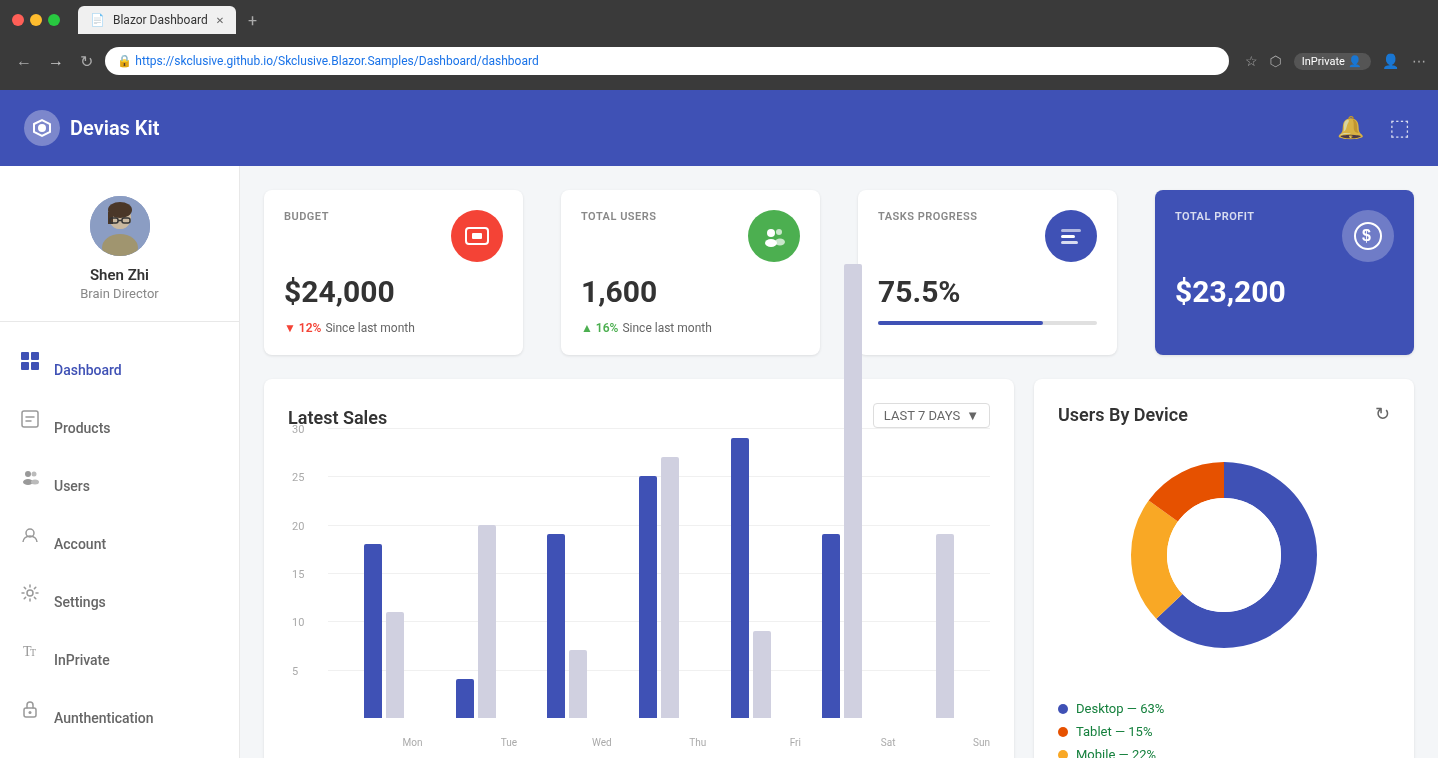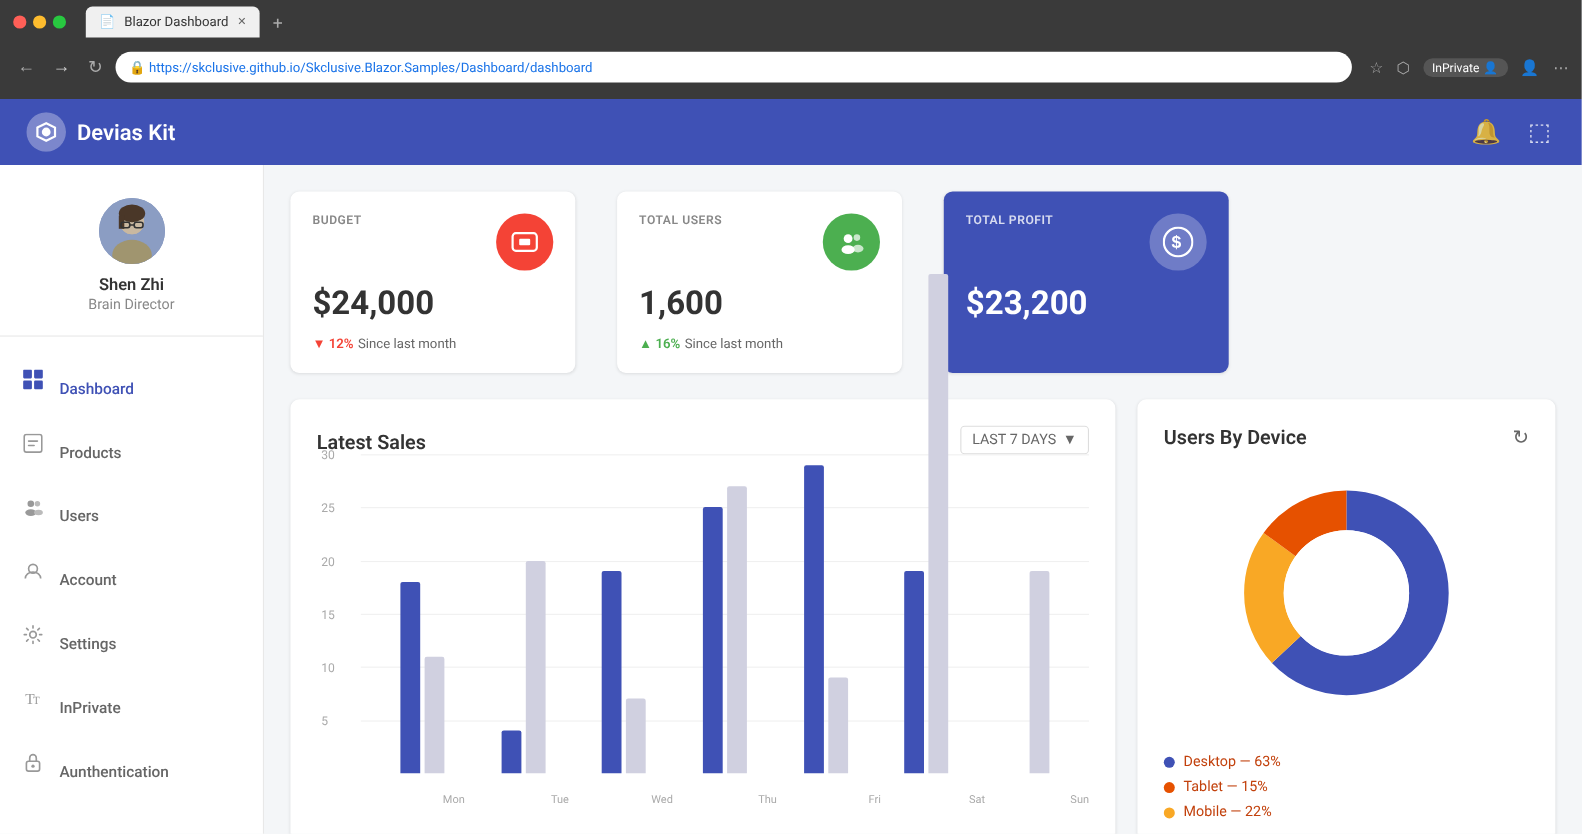--- a/index.html
+++ b/index.html
@@ -22,21 +22,21 @@
     .url-bar { background: #fff; border-radius: 20px; flex: 1; height: 28px; display: flex; align-items: center; padding: 0 12px; font-size: 12px; color: #333; }
     .url-bar span { color: #1a73e8; }
     .browser-actions { display: flex; gap: 12px; align-items: center; margin-left: 8px; }
     .browser-action-btn { color: #aaa; font-size: 14px; background: none; border: none; cursor: pointer; }
     .inprivate-badge { background: #555; color: #fff; font-size: 11px; padding: 2px 8px; border-radius: 10px; display: flex; align-items: center; gap: 4px; }
 
     
     .app { display: flex; height: 668px; }
 
     
-    .topnav { background: #3f51b5; height: 60px; display: flex; align-items: center; padding: 0 24px; color: #fff; position: relative; z-index: 10; }
+    .topnav { background: #3f51b5; height: 76px; display: flex; align-items: center; padding: 0 24px; color: #fff; position: relative; z-index: 10; }
     .topnav-logo { display: flex; align-items: center; gap: 10px; flex: 1; }
     .logo-icon { width: 36px; height: 36px; border-radius: 50%; background: rgba(255,255,255,0.2); display: flex; align-items: center; justify-content: center; font-size: 18px; color: white; overflow: hidden; }
     .logo-text { font-size: 20px; font-weight: 600; color: #fff; }
     .topnav-actions { display: flex; gap: 16px; align-items: center; }
     .topnav-icon-btn { background: none; border: none; color: rgba(255,255,255,0.8); font-size: 22px; cursor: pointer; padding: 4px; }
 
     
     .sidebar { width: 240px; background: #fff; border-right: 1px solid #e8e8e8; display: flex; flex-direction: column; padding: 20px 0; flex-shrink: 0; }
     .sidebar-profile { display: flex; flex-direction: column; align-items: center; padding: 10px 20px 20px; border-bottom: 1px solid #e8e8e8; margin-bottom: 10px; justify-content: center; }
     .profile-avatar { width: 60px; height: 60px; border-radius: 50%; background: #ccc; overflow: hidden; margin-bottom: 10px; }
@@ -89,21 +89,21 @@
     .bar-gray { background: #d0d0e0; }
     .x-labels { position: absolute; bottom: 0; left: 40px; right: 0; display: flex; }
     .x-label { flex: 1; text-align: right; font-size: 10px; color: #aaa; }
 
     
     .donut-container { display: flex; justify-content: center; align-items: center; padding: 20px 0; }
     .donut-svg { width: 220px; height: 220px; }
 
     
     .donut-legend { display: flex; flex-direction: column; gap: 8px; margin-top: 16px; }
-    .legend-item { display: flex; align-items: center; gap: 8px; font-size: 13px; color: #c2410c; }
+    .legend-item { display: flex; align-items: center; gap: 8px; font-size: 13px; color: #15803d; }
     .legend-dot { width: 10px; height: 10px; border-radius: 50%; flex-shrink: 0; }
   </style>
 </head>
 <body>
 
 <div>
   <div class="browser-chrome">
     <div class="browser-titlebar">
       <div class="browser-dots">
         <div class="browser-dot dot-red"></div>
@@ -294,20 +294,38 @@
             </svg>
           </div>
         </div>
         <div class="stat-card-value">1,600</div>
         <div class="stat-card-footer">
           <span class="stat-change-up">▲ 16%</span>
           <span>Since last month</span>
         </div>
       </div>
 
+      <div class="stat-card">
+        <div class="stat-card-header">
+          <span class="stat-card-label">TASKS PROGRESS</span>
+          <div class="stat-card-icon" style="background:#3f51b5;">
+            <svg width="26" height="26" viewBox="0 0 26 26" fill="none">
+              <rect x="3" y="6" width="20" height="3" rx="1.5" fill="white" opacity="0.6"></rect>
+              <rect x="3" y="12" width="14" height="3" rx="1.5" fill="white"></rect>
+              <rect x="3" y="18" width="17" height="3" rx="1.5" fill="white" opacity="0.8"></rect>
+            </svg>
+          </div>
+        </div>
+        <div class="stat-card-value">75.5%</div>
+        <div class="progress-bar-container">
+          <div class="progress-bar-bg">
+            <div class="progress-bar-fill" style="width:75.5%"></div>
+          </div>
+        </div>
+      </div>
 
       <div class="stat-card purple">
         <div class="stat-card-header">
           <span class="stat-card-label">TOTAL PROFIT</span>
           <div class="stat-card-icon" style="background:rgba(255,255,255,0.25);">
             <svg width="28" height="28" viewBox="0 0 28 28" fill="none">
               <circle cx="14" cy="14" r="13" stroke="white" stroke-width="2" fill="none"></circle>
               <text x="8" y="19" font-size="16" fill="white" font-family="sans-serif" font-weight="bold">$</text>
             </svg>
           </div>

